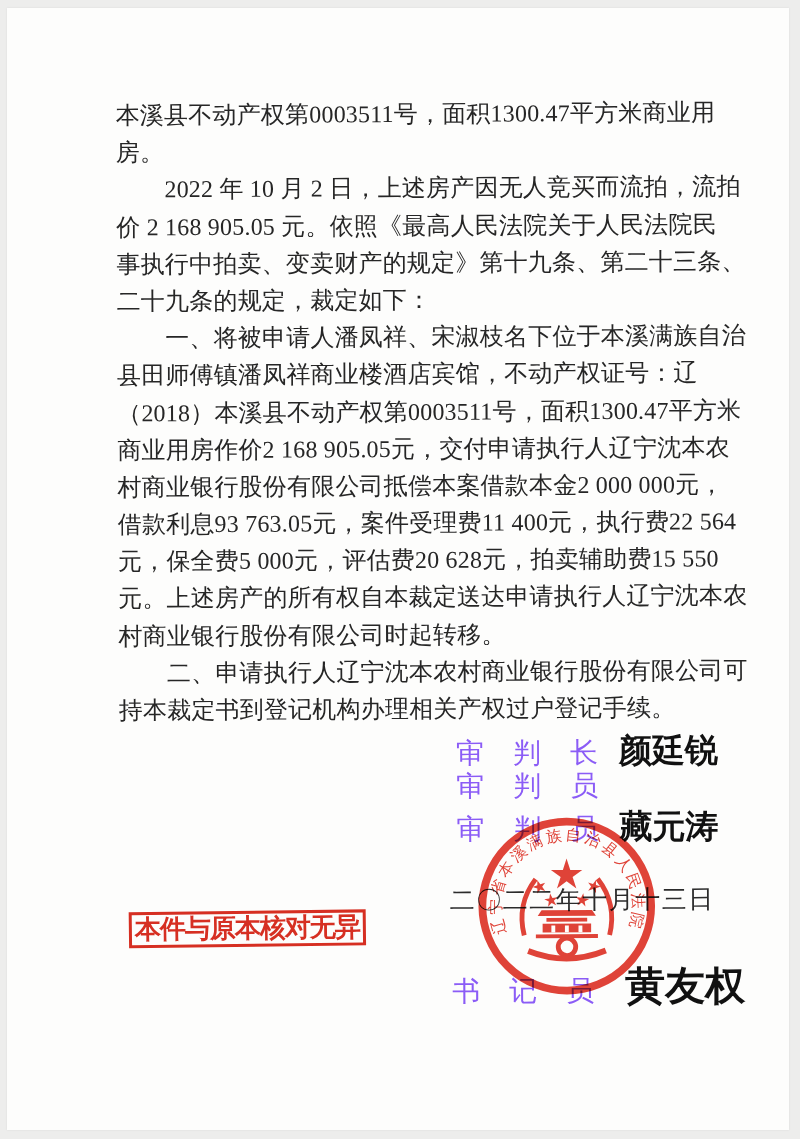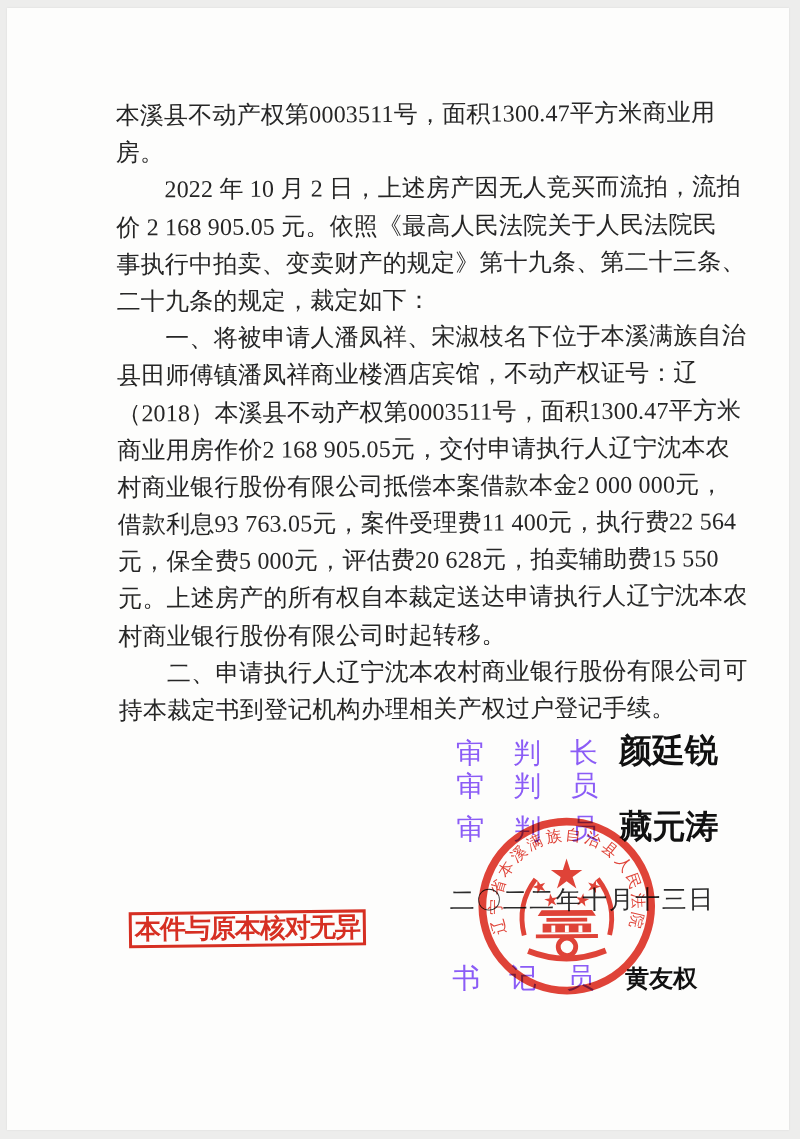--- a/index.html
+++ b/index.html
@@ -38,21 +38,21 @@
     font-family:"DejaVu Serif","Liberation Serif",serif;
   }
   .date-line{
     position:absolute;left:448px;top:884px;
     font-size:25px;letter-spacing:1.5px;color:#2b2b2b;white-space:nowrap;
   }
   .clerk-row{
     position:absolute;left:450px;top:960px;
     display:flex;align-items:baseline;
   }
-  .clerk-row .sig-name{font-size:24px;margin-left:2px;}
+  .clerk-row .sig-name{font-size:40px;margin-left:2px;}
   .seal{
     position:absolute;left:468px;top:810px;width:194px;height:194px;
     mix-blend-mode:multiply;opacity:0.93;
   }
   .verify-stamp{
     position:absolute;left:127px;top:910px;
     border:3px solid #d62f22;color:#d62f22;
     font-size:26px;font-weight:700;line-height:30px;
     letter-spacing:-1px;padding:0 3px;white-space:nowrap;
     transform:rotate(-0.4deg);

